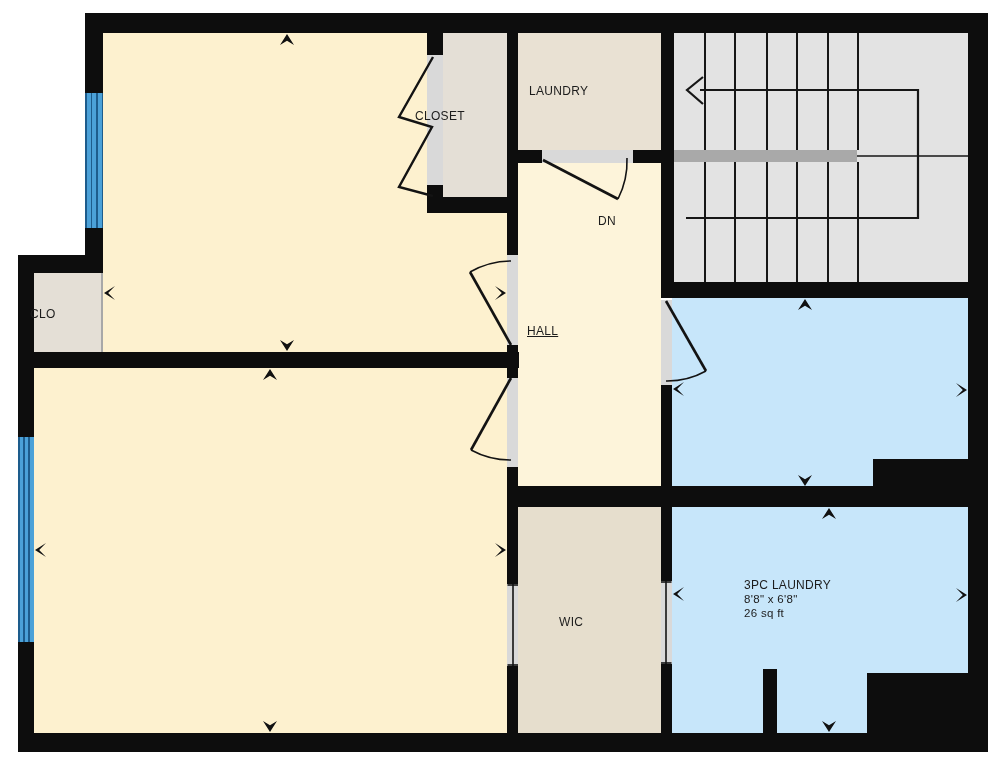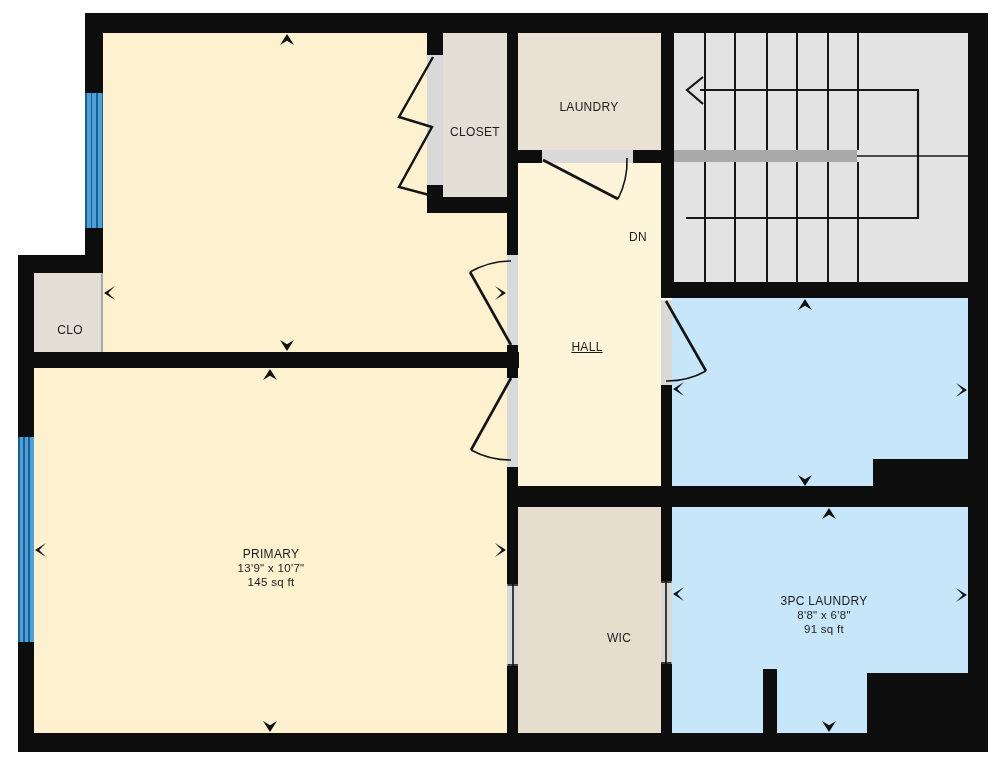--- a/index.html
+++ b/index.html
@@ -5,22 +5,22 @@
   html,body{margin:0;padding:0;background:#ffffff;}
   #canvas{
     position:relative;width:1003px;height:768px;background:#ffffff;overflow:hidden;
     font-family:"Liberation Sans", sans-serif;
   }
   .room{position:absolute;}
   .wall{position:absolute;background:#0d0d0d;}
   .threshold{position:absolute;background:#d9d9d9;}
   .window{position:absolute;}
   .label{
-    position:absolute;text-align:center;color:#1c1c1c;
-    font-size:11.5px;line-height:14px;letter-spacing:0.3px;white-space:nowrap;margin-top:16px;
+    position:absolute;color:#1c1c1c;
+    font-size:11.5px;line-height:14px;letter-spacing:0.3px;white-space:nowrap;
   }
   .label .rn{font-size:12px;}
   .arrow{position:absolute;background:#111111;}
   .arrow.up{clip-path:polygon(50% 0%,100% 100%,50% 62%,0% 100%);}
   .arrow.down{clip-path:polygon(50% 100%,100% 0%,50% 38%,0% 0%);}
   .arrow.left{clip-path:polygon(0% 50%,100% 0%,38% 50%,100% 100%);}
   .arrow.right{clip-path:polygon(100% 50%,0% 0%,62% 50%,0% 100%);}
   .railing{position:absolute;background:#a9a9a9;}
   .clo-divider{position:absolute;background:#a8a8a8;}
   svg.overlay{position:absolute;left:0;top:0;pointer-events:none;}
@@ -169,30 +169,25 @@
   </div>
 
   <div class="label" style="left:598px;top:214px;width:80px;">
     <div class="rn">DN</div>
   </div>
 
   <div class="label" style="left:527px;top:324px;width:120px;text-decoration:underline;">
     <div class="rn">HALL</div>
   </div>
 
-  <div class="label" style="left:191px;top:531px;width:160px;">
-    <div class="rn">PRIMARY</div>
-    <div>13'9" x 10'7"</div>
-    <div>145 sq ft</div>
-  </div>
 
   <div class="label" style="left:559px;top:615px;width:120px;">
     <div class="rn">WIC</div>
   </div>
 
 
   <div class="label" style="left:744px;top:578px;width:160px;">
     <div class="rn">3PC LAUNDRY</div>
     <div>8'8" x 6'8"</div>
-    <div>91 sq ft</div>
+    <div>26 sq ft</div>
   </div>
 
 </div>
 
 </body></html>

